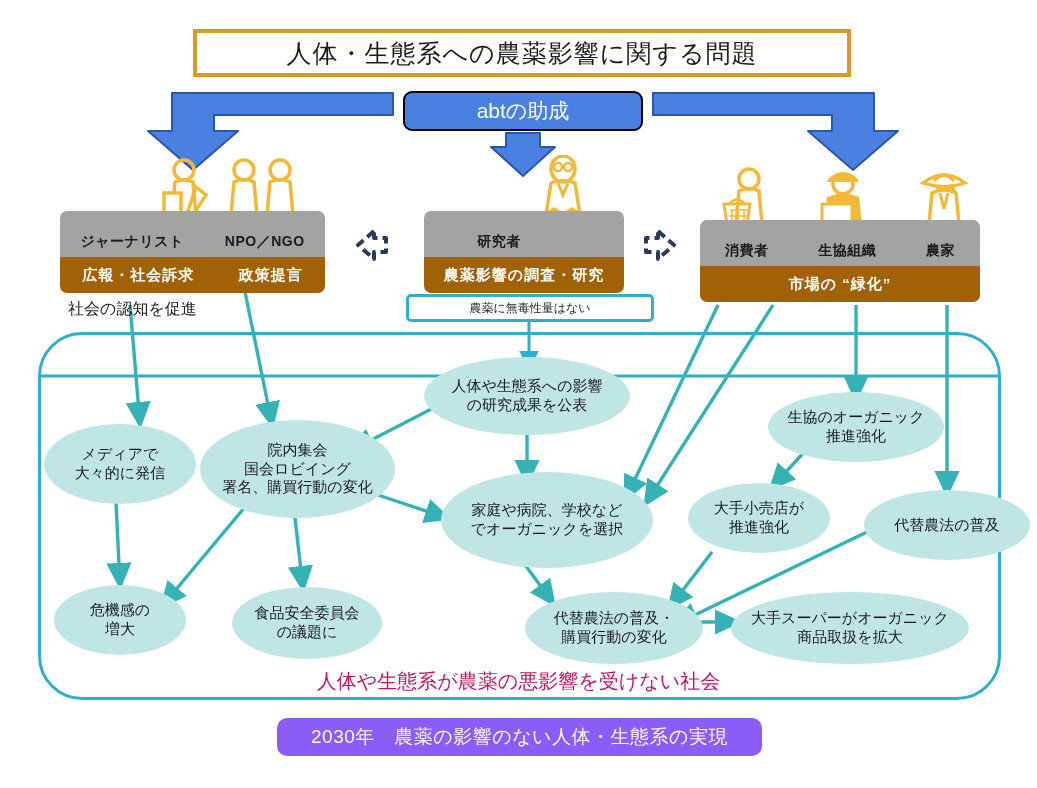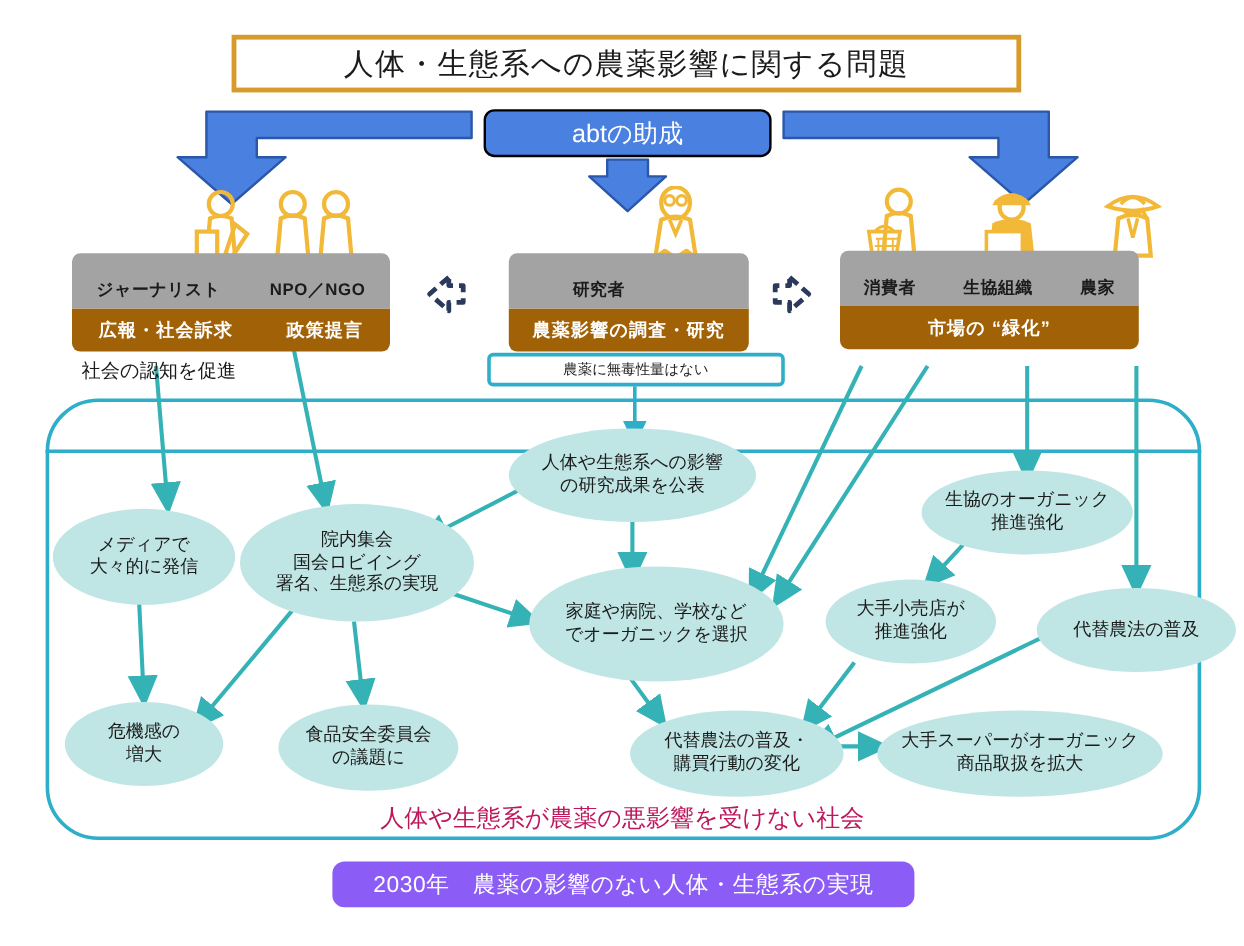--- a/index.html
+++ b/index.html
@@ -52,21 +52,21 @@
   .grp-bot{
     background:#a16207;width:100%;height:36px;
     border-radius:0 0 7px 7px;
     display:flex;align-items:center;justify-content:space-around;
   }
   .grp-bot.single{justify-content:center;}
   .grp-act{font-size:15px;font-weight:bold;color:#ffffff;white-space:nowrap;letter-spacing:1px;}
 
   #grp-advocacy{left:60px;top:211px;width:265px;}
   #grp-research{left:424px;top:211px;width:200px;}
-  #grp-market{left:700px;top:209px;width:249px;}
+  #grp-market{left:700px;top:220px;width:280px;}
 
   
   .icon-row{position:absolute;left:0;width:100%;bottom:100%;height:52px;}
   .pic{position:absolute;bottom:-6px;}
 
   
   .caption{z-index:5;font-size:16px;color:#1b1b1b;white-space:nowrap;}
   #cap-awareness{left:68px;top:299px;}
 
   
@@ -270,21 +270,21 @@
   <div class="node" id="society-label">人体や生態系が農薬の悪影響を受けない社会</div>
 
   <div class="ell" style="left:44px;top:424px;width:152px;height:80px;">
     <span class="t">メディアで
 大々的に発信</span>
   </div>
 
   <div class="ell" style="left:200px;top:420px;width:195px;height:98px;">
     <span class="t">院内集会
 国会ロビイング
-署名、生態系の実現</span>
+署名、購買行動の変化</span>
   </div>
 
   <div class="ell" style="left:54px;top:585px;width:132px;height:70px;">
     <span class="t">危機感の
 増大</span>
   </div>
 
   <div class="ell" style="left:232px;top:587px;width:150px;height:72px;">
     <span class="t">食品安全委員会
 の議題に</span>

